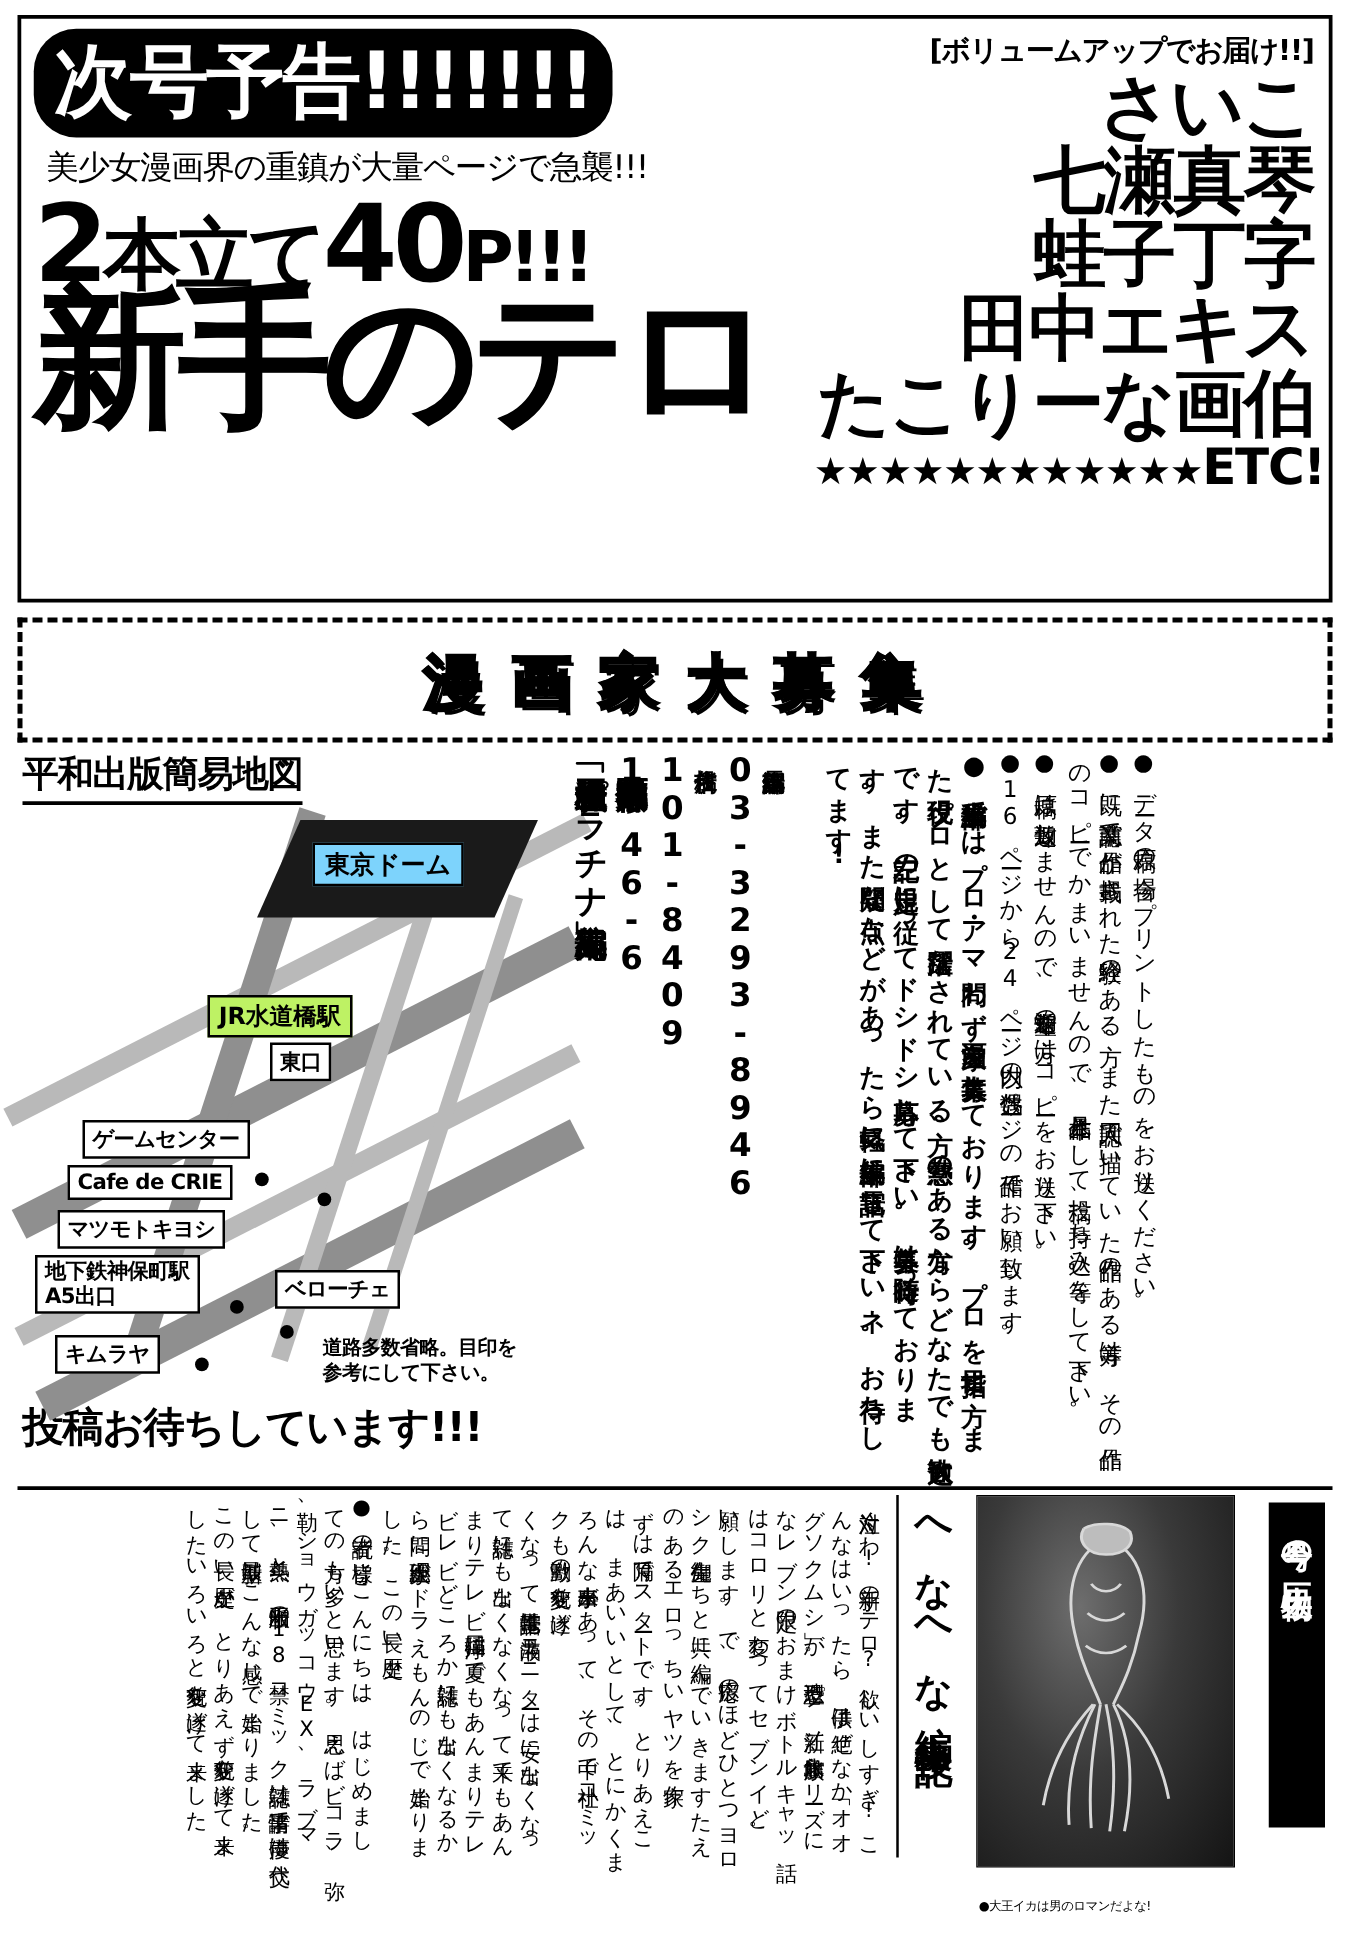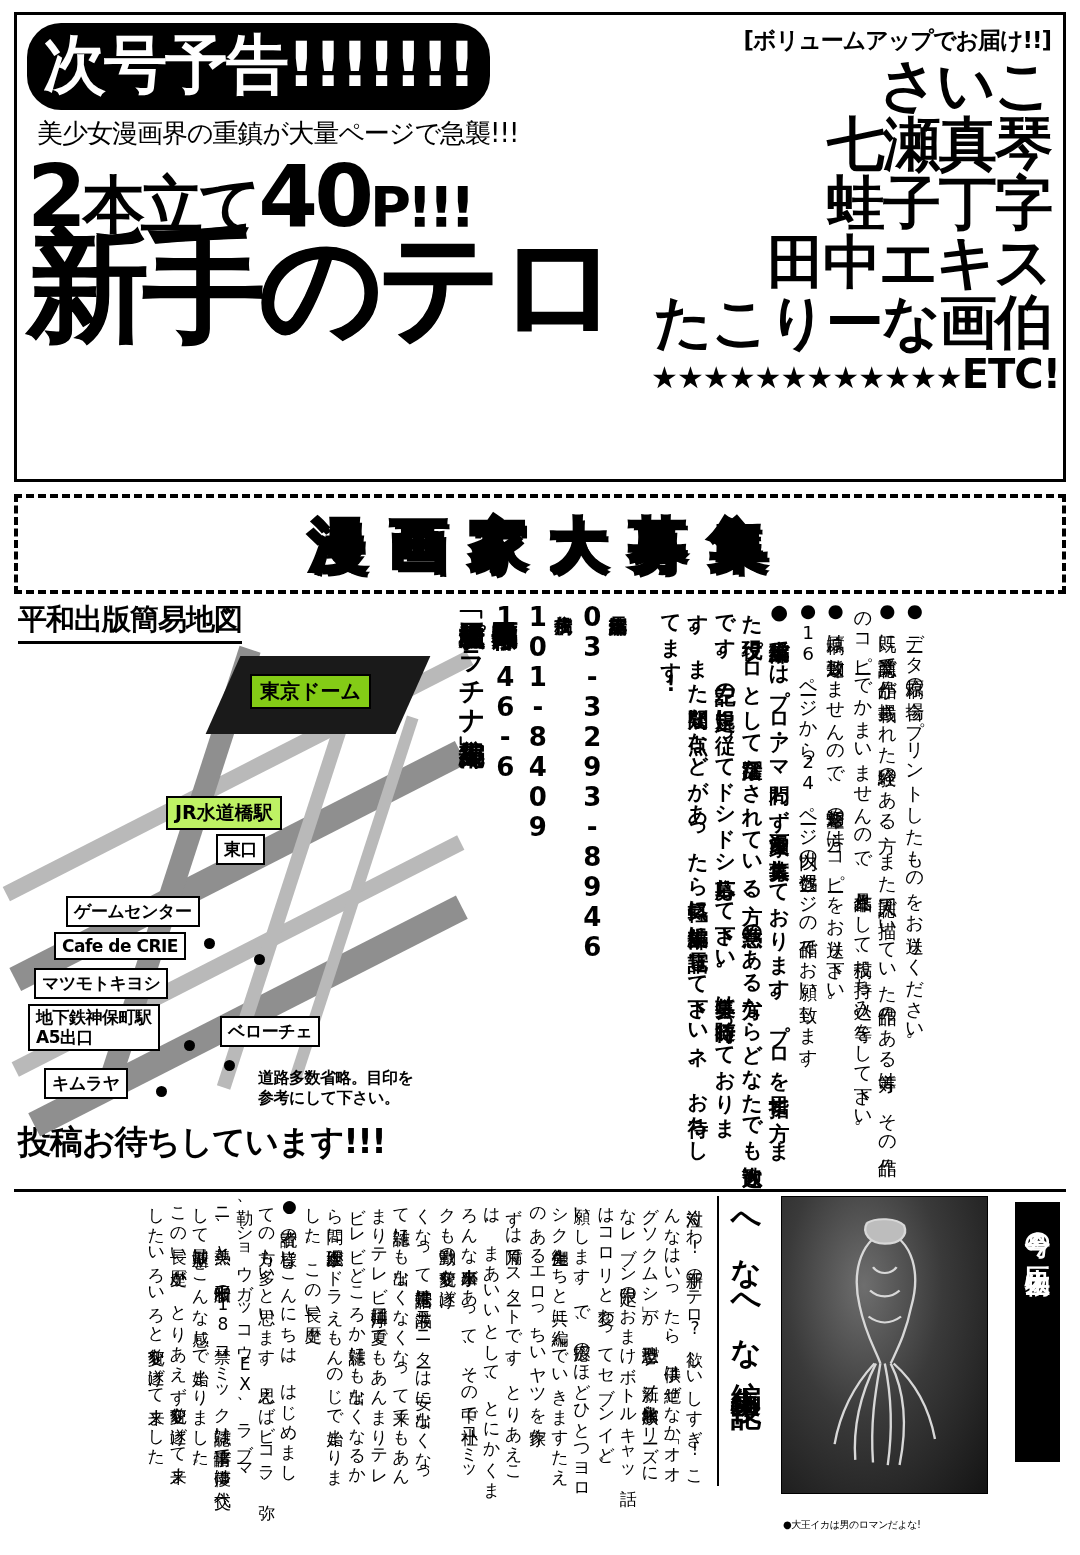--- a/index.html
+++ b/index.html
@@ -96,22 +96,22 @@
     margin-top:12px;
     border:4px dashed #000;
     box-sizing:border-box;
     padding:10px 8px 6px 8px;
     height:100px;
     display:flex;
     align-items:center;
     justify-content:center;
   }
   .recruit-title{
-    font-size:58px;
-    font-weight:bold;
+    font-size:48px;
+    font-weight:normal;
     letter-spacing:22px;
     color:#000000;
     -webkit-text-stroke:4px #000;
     text-shadow:
       4px 4px 0 #000, -1px -1px 0 #000, 1px -1px 0 #000, -1px 1px 0 #000, 1px 1px 0 #000;
     white-space:nowrap;
     padding-left:18px;
   }
 
   
@@ -140,21 +140,21 @@
   }
   .road{position:absolute;background:#b9b9b9;}
   .road.dark{background:#8f8f8f;}
   .dome{
     position:absolute;
     background:#1a1a1a;
     transform:skewX(-24deg);
   }
   .dome-label{
     position:absolute;
-    background:#84cc16;
+    background:#7dd3fc;
     border:2px solid #000;
     font-size:20px;font-weight:bold;
     padding:2px 8px;
     white-space:nowrap;
   }
   .lbl{
     position:absolute;
     background:#fff;
     border:2px solid #000;
     font-size:17px;font-weight:bold;
@@ -348,21 +348,21 @@
 
         <div class="dome" style="left:205px;top:8px;width:190px;height:78px;"></div>
         <div class="dome-label" style="left:232px;top:26px;">東京ドーム</div>
 
 
         <div class="station-box" style="left:148px;top:148px;">JR水道橋駅</div>
         <div class="lbl" style="left:198px;top:186px;">東口</div>
 
         <div class="lbl" style="left:48px;top:248px;">ゲームセンター</div>
         <div class="lbl" style="left:36px;top:284px;">Cafe de CRIE</div>
-        <div class="lbl" style="left:16px;top:320px;">マツモトキヨシ</div>
+        <div class="lbl" style="left:28px;top:320px;">マツモトキヨシ</div>
         <div class="lbl" style="left:202px;top:368px;">ベローチェ</div>
         <div class="lbl" style="left:26px;top:420px;">キムラヤ</div>
 
         <div class="lbl" style="left:10px;top:356px;line-height:1.15;">
           <span>地下鉄神保町駅</span><br>
           <span>A5出口</span>
         </div>
 
         <div class="dot" style="left:186px;top:290px;"></div>
         <div class="dot" style="left:236px;top:306px;"></div>

